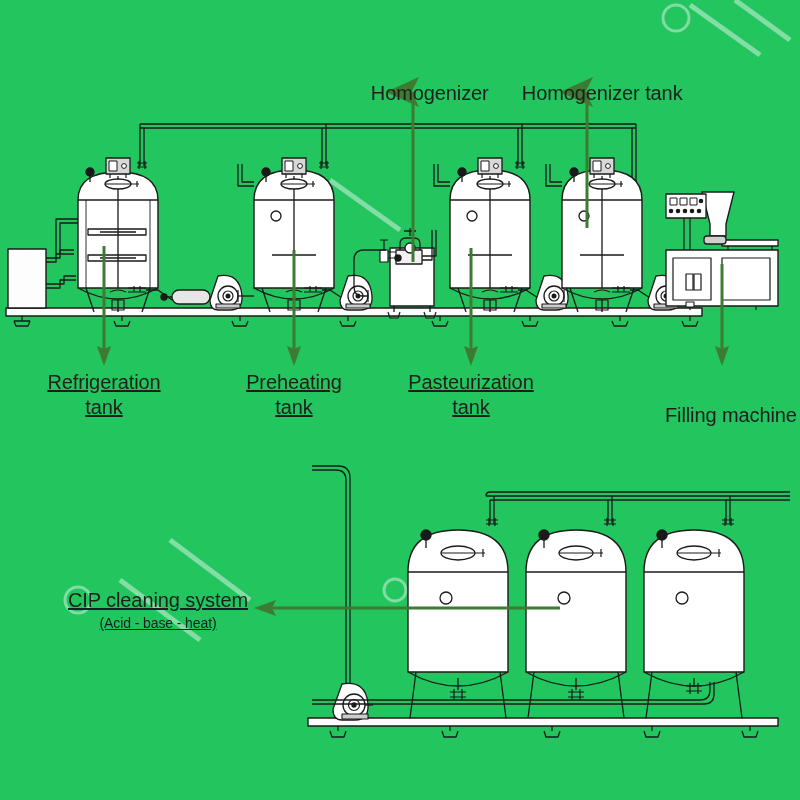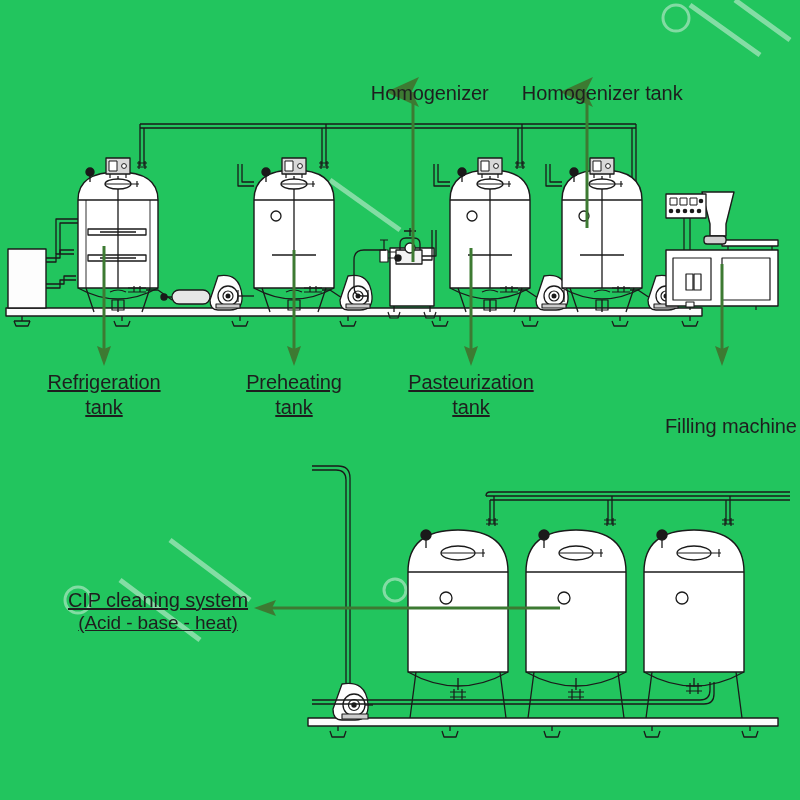--- a/index.html
+++ b/index.html
@@ -27,21 +27,21 @@
     color: #1e1e1e;
     font-family: "Liberation Sans", sans-serif;
     font-size: 20px;
     line-height: 25px;
     white-space: pre;
     text-align: center;
     letter-spacing: -0.1px;
   }
   .lbl.two-line { white-space: normal; text-decoration: underline; }
   .sub {
-    font-size: 19px;
+    font-size: 14px;
     line-height: 20px;
     display: block;
   }
 </style>
 </head>
 <body>
 
 <div id="root">
 
   <svg id="diagram-svg" viewBox="0 0 800 800">
@@ -444,21 +444,21 @@
   <div class="lbl two-line" style="left:224px; top:370px; width:140px;">
     <span>Preheating</span><br>
     <span>tank</span>
   </div>
 
   <div class="lbl two-line" style="left:396px; top:370px; width:150px;">
     <span>Pasteurization</span><br>
     <span>tank</span>
   </div>
 
-  <div class="lbl" style="left:640px; top:389px; width:160px;text-align:center;">
+  <div class="lbl" style="left:640px; top:378px; width:160px;text-align:center;">
     <span>Filling machine</span>
   </div>
 
   <div class="lbl two-line" style="left:44px; top:588px; width:228px;">
     <span>CIP cleaning system</span>
     <span class="sub">(Acid - base - heat)</span>
   </div>
 
 </div>
 

